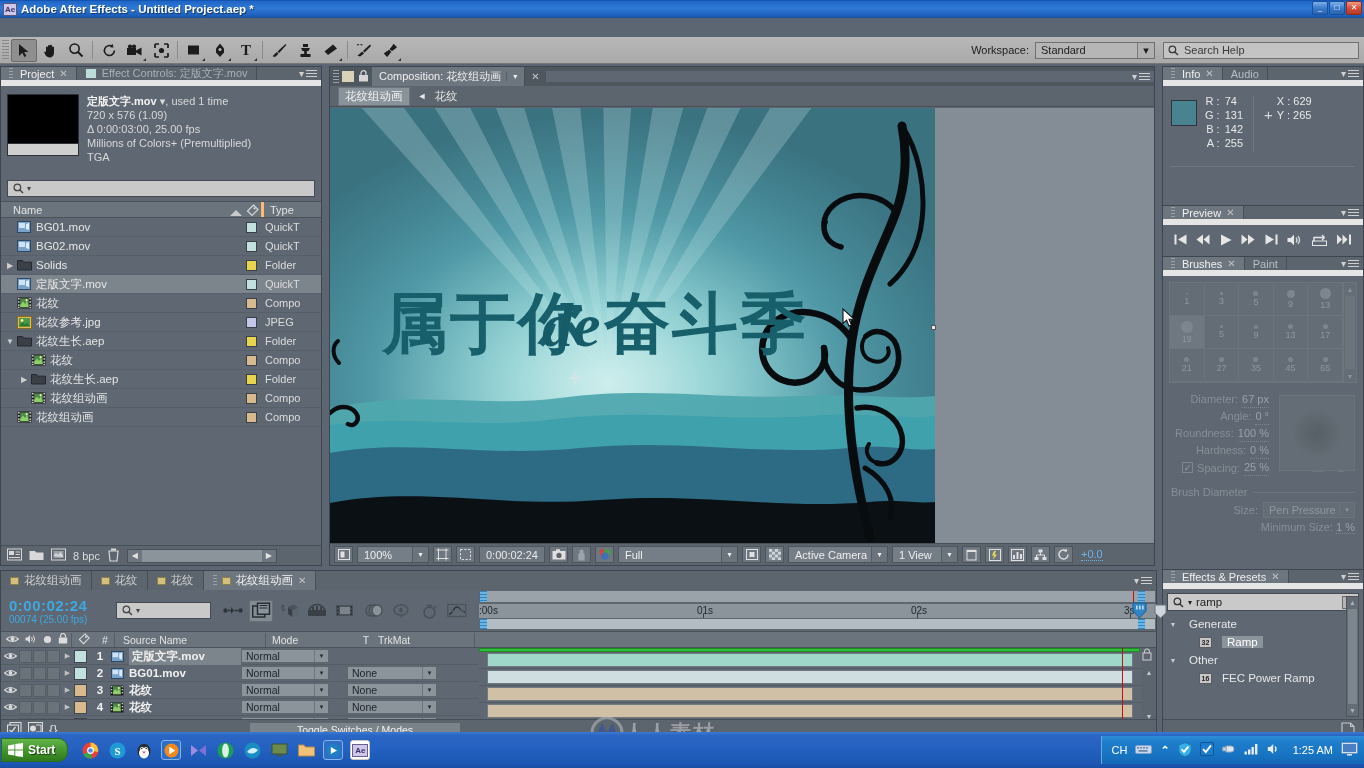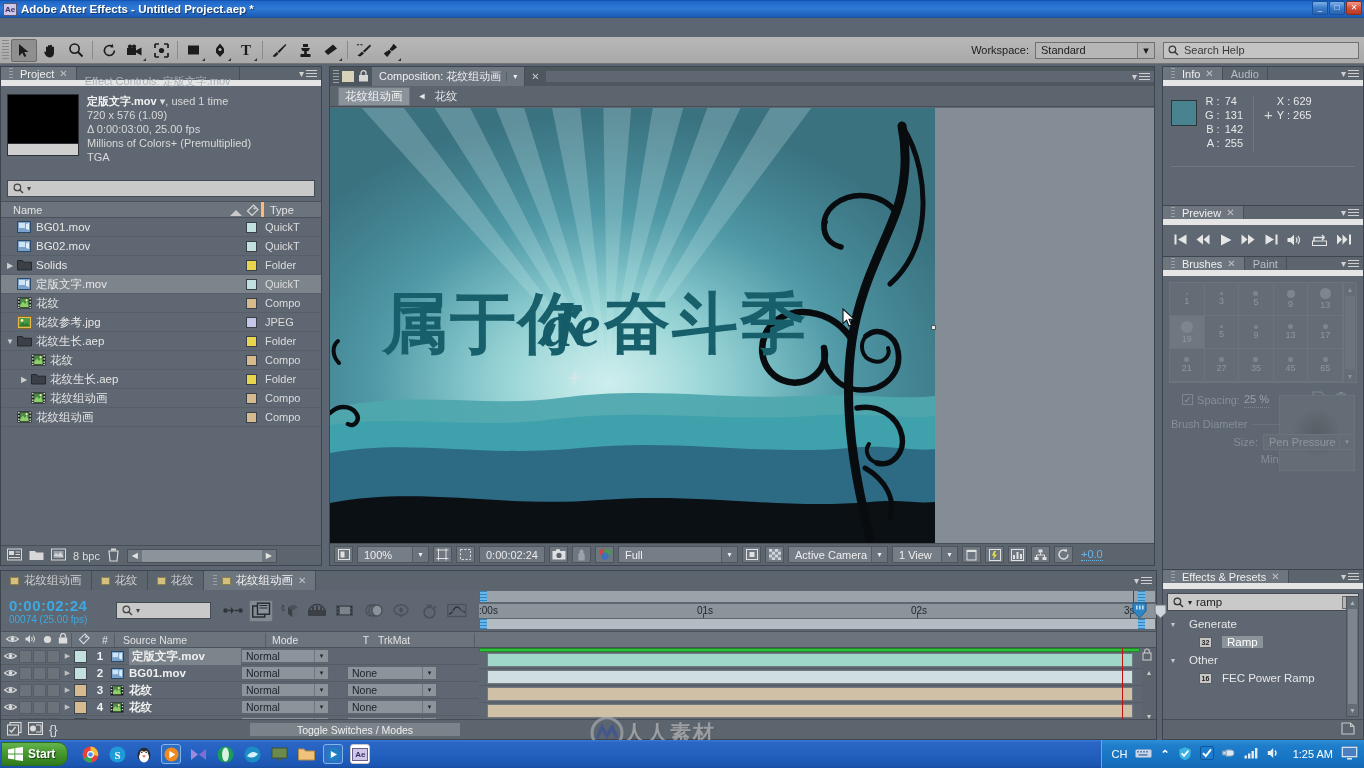--- a/index.html
+++ b/index.html
@@ -276,21 +276,21 @@
     display:flex;flex-direction:column;align-items:center;}
   .tl-vscroll .arr{height:12px;display:flex;align-items:center;color:#c8c8c8;font-size:7px;}
   .tl-footer{position:absolute;left:0;bottom:0;width:100%;height:20px;background:#5c646d;
     border-top:1px solid #474e56;display:flex;align-items:center;gap:6px;padding-left:6px;}
   .toggle-sw{position:absolute;left:248px;width:212px;height:15px;background:#7a828a;border:1px solid #5d656d;
     display:flex;align-items:center;justify-content:center;color:#f0f0f0;font-size:10.5px;}
   .greenbar{position:absolute;left:478px;right:16px;top:0;height:4px;background:#2fbf3a;border:1px solid #1d8a26;}
   .playhead{position:absolute;width:1px;background:#c21010;top:0;bottom:0;}
 
   
-  .taskbar{position:absolute;left:0;bottom:0;width:1364px;height:28px;
+  .taskbar{position:absolute;left:0;bottom:0;width:1364px;height:36px;
     background:linear-gradient(to bottom,#3a7ad4 0%,#2b66c5 9%,#2360bf 50%,#1b56b2 90%,#174ea3 100%);
     display:flex;align-items:center;}
   .startbtn{height:24px;margin:2px 6px 2px 1px;padding:0 12px 0 6px;border-radius:0 10px 10px 0;
     background:linear-gradient(to bottom,#63b44c,#47992f 45%,#2f7a1c);
     display:flex;align-items:center;gap:5px;color:#fff;font-weight:bold;font-size:12px;
     text-shadow:1px 1px 1px rgba(0,0,0,.6);border:1px solid #2c6f1a;}
   .tb-icons{display:flex;align-items:center;gap:7px;padding-left:6px;}
   .tbi{width:20px;height:20px;border-radius:3px;display:flex;align-items:center;justify-content:center;
     font-size:10px;color:#fff;}
   .tbi.framed{border:1px solid #7fb6ea;background:#2f6ec4;}
@@ -429,21 +429,21 @@
     </div>
   </div>
 
   <div class="panel" id="projectPanel">
     <div class="tabstrip">
       <div class="ptab active">
         <span class="grip"></span>
         <span>Project</span>
         <span class="x">✕</span>
       </div>
-      <div class="ptab" style="color:#a8b0b8;flex-direction:column;">
+      <div class="ptab" style="color:#a8b0b8;">
         <span style="width:12px;height:11px;background:#bcdcd9;display:inline-block;border:1px solid #5f6872;"></span>
         <span>Effect Controls: 定版文字.mov</span>
       </div>
       <div class="tab-filler">
         <div class="pmenu">
           <span>▾</span>
             <span class="lines">
               <i></i>
               <i></i>
               <i></i>
@@ -1141,20 +1141,38 @@
       <div class="bg-scroll">
         <div class="arr">▲</div>
         <div class="bar"></div>
         <div class="arr">▼</div>
       </div>
     </div>
     <div class="brush-props">
       <div class="brush-preview">
           <div class="blob"></div>
         </div>
+      <div id="brushPropRows">
+          <div class="bp-row">
+            <span>Diameter:</span>
+            <span class="bp-val">67 px</span>
+          </div>
+          <div class="bp-row">
+            <span>Angle:</span>
+            <span class="bp-val">0 °</span>
+          </div>
+          <div class="bp-row">
+            <span>Roundness:</span>
+            <span class="bp-val">100 %</span>
+          </div>
+          <div class="bp-row">
+            <span>Hardness:</span>
+            <span class="bp-val">0 %</span>
+          </div>
+        </div>
       <div class="bp-check">
         <span class="chk">✓</span>
         <span>Spacing:</span>
         <span class="bp-val">25 %</span>
       </div>
       <div style="display:flex;justify-content:flex-end;gap:10px;padding-right:8px;margin-top:-17px;">
         <span>
           <svg width="13" height="13" viewBox="0 0 13 13">
               <path d="M1 1 H9 L12 4 V12 H1 Z" fill="none" stroke="#7d858d" stroke-width="1.1"></path>
             </svg>

